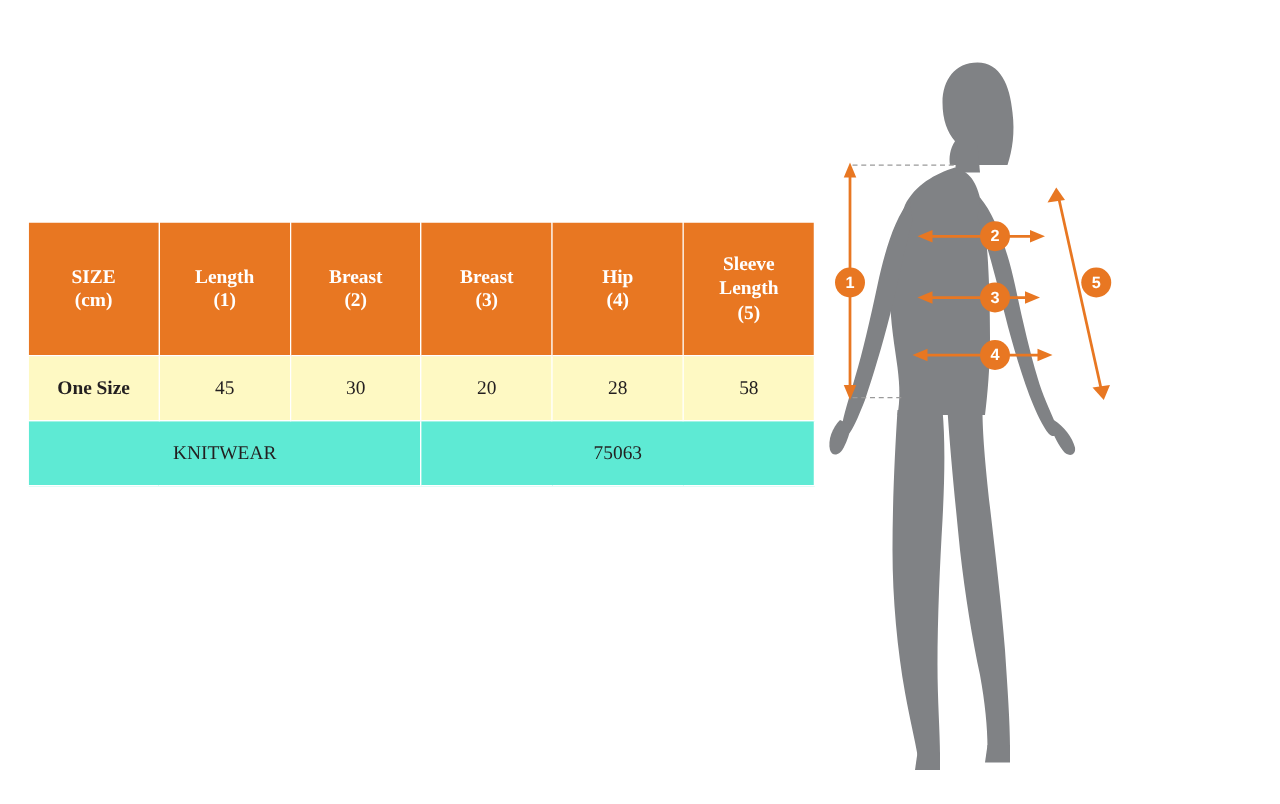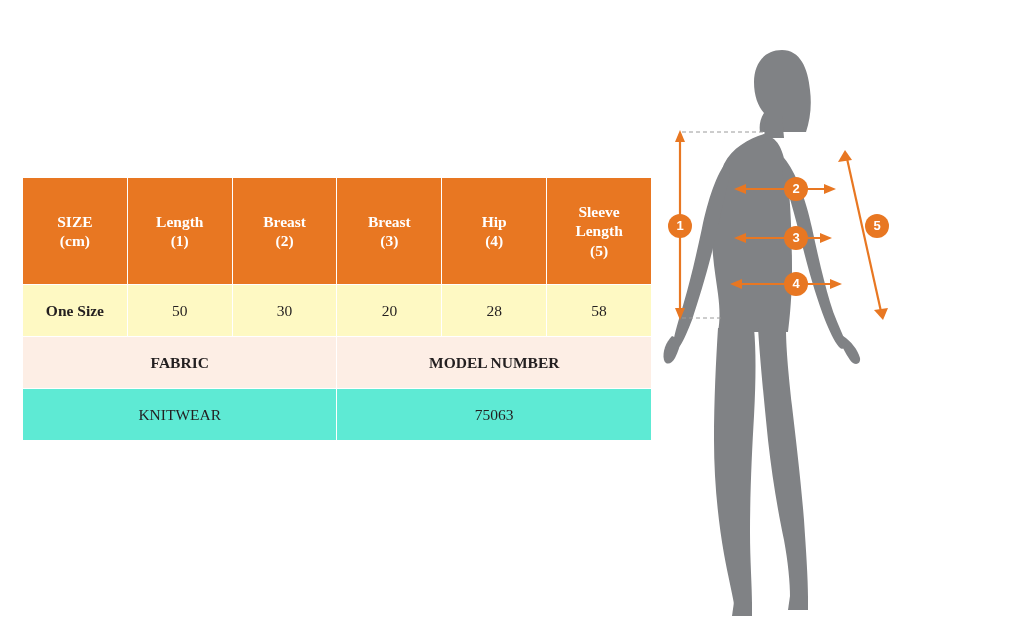--- a/index.html
+++ b/index.html
@@ -120,29 +120,25 @@
         <div>(4)</div>
       </td>
       <td class="hdr-cell">
         <div>Sleeve</div>
         <div>Length</div>
         <div>(5)</div>
       </td>
     </tr>
     <tr>
       <td class="val-cell first">One Size</td>
-      <td class="val-cell">50</td>
+      <td class="val-cell">45</td>
       <td class="val-cell">30</td>
       <td class="val-cell">20</td>
       <td class="val-cell">28</td>
       <td class="val-cell">58</td>
-    </tr>
-    <tr>
-      <td class="sub-hdr-cell" colspan="3">FABRIC</td>
-      <td class="sub-hdr-cell" colspan="3">MODEL NUMBER</td>
     </tr>
     <tr>
       <td class="sub-val-cell" colspan="3">KNITWEAR</td>
       <td class="sub-val-cell" colspan="3">75063</td>
     </tr>
   </tbody>
 </table>
 
 <div id="figure-panel">
 

